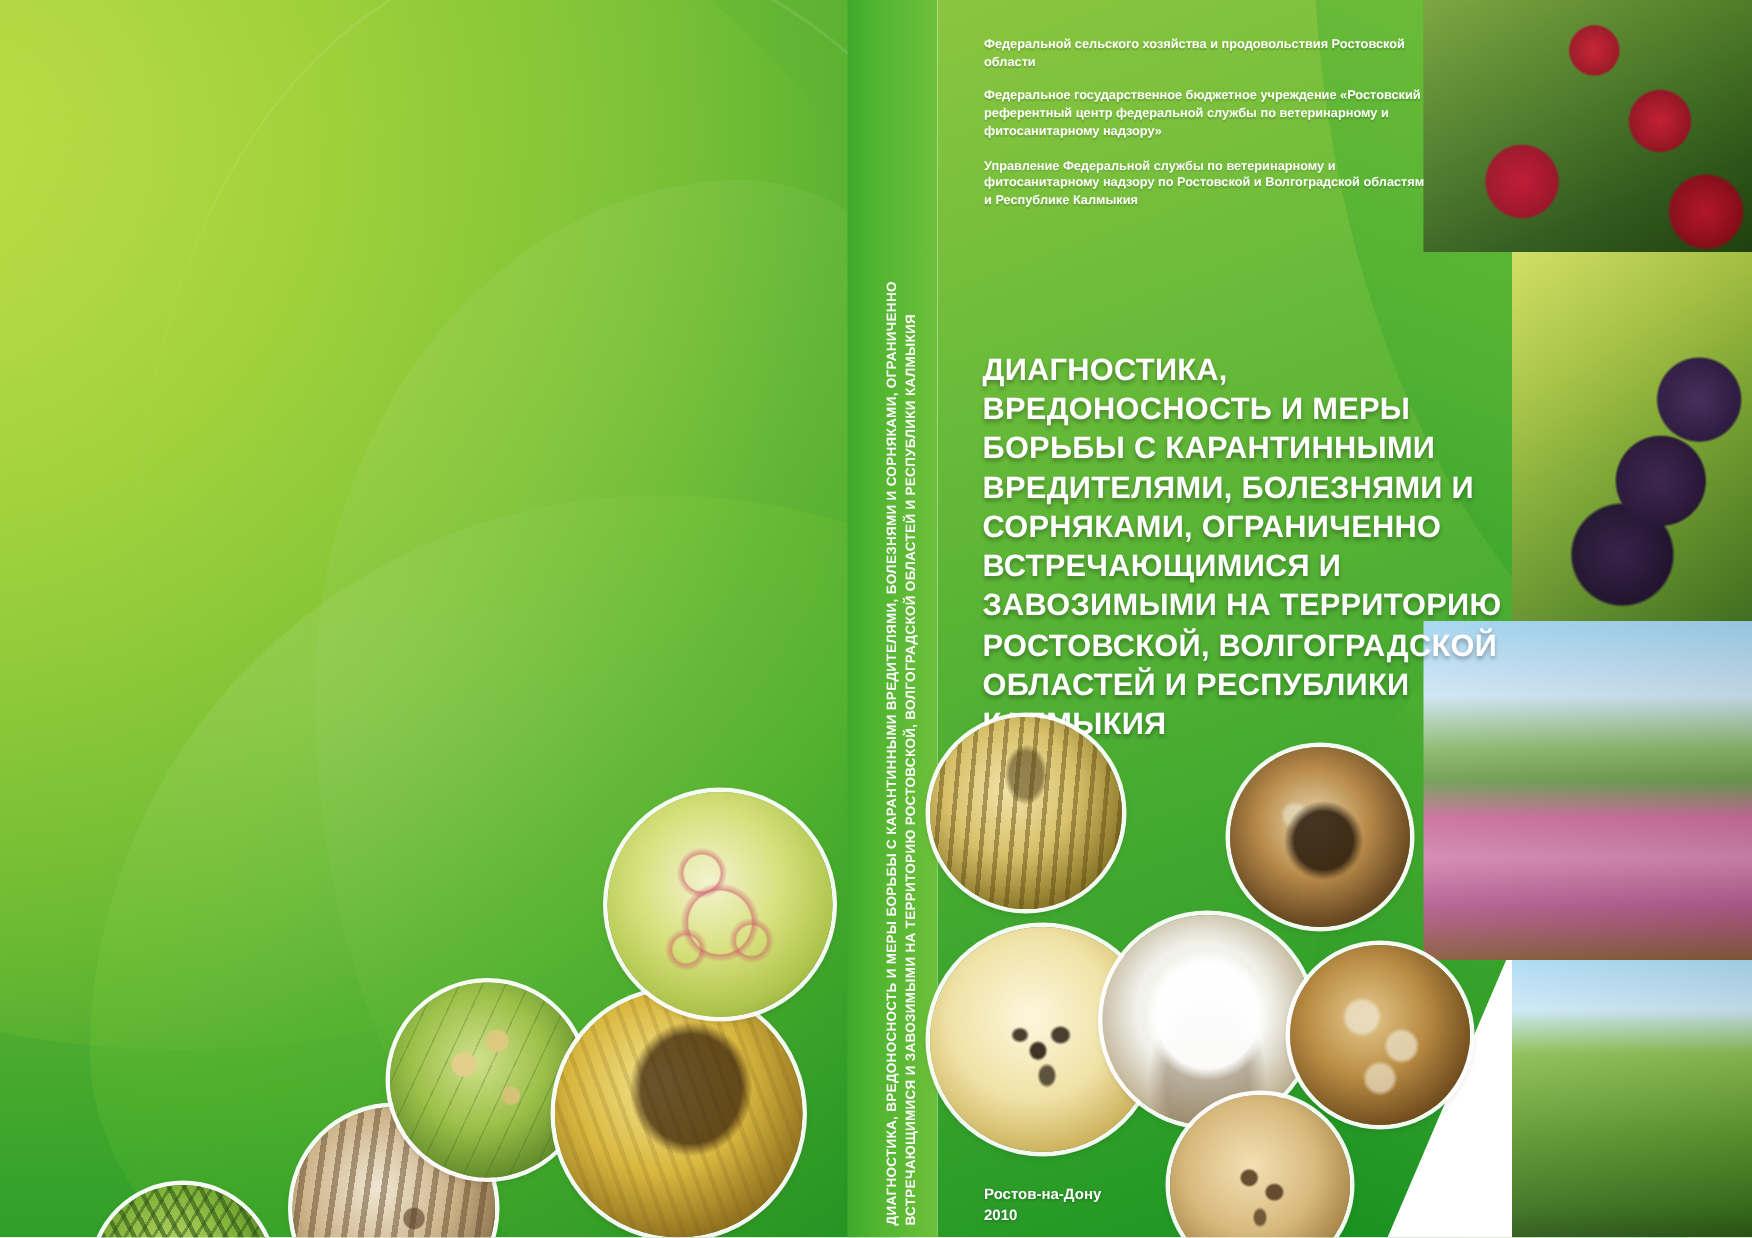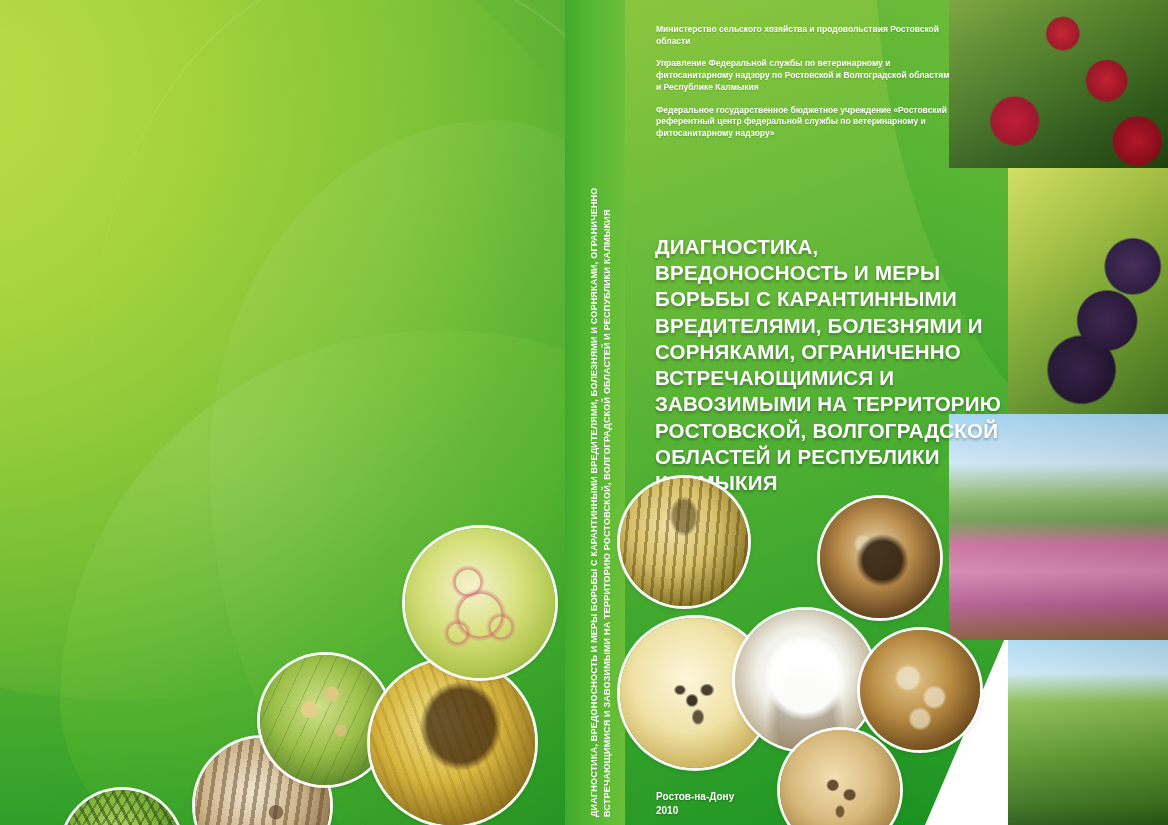--- a/index.html
+++ b/index.html
@@ -295,23 +295,23 @@
     <div class="photo-grad-overlay"></div>
   </div>
   <div class="photo photo-field">
     <div class="photo-grad-overlay"></div>
   </div>
   <div class="photo photo-corn">
     <div class="photo-grad-overlay"></div>
   </div>
 
   <div class="pub-block">
-    <div class="pub-para">Министерство сельского хозяйства и продовольствия Ростовской области</div>
+    <div class="pub-para">Федеральной сельского хозяйства и продовольствия Ростовской области</div>
+    <div class="pub-para">Федеральное государственное бюджетное учреждение «Ростовский референтный центр федеральной службы по ветеринарному и фитосанитарному надзору»</div>
     <div class="pub-para">Управление Федеральной службы по ветеринарному и фитосанитарному надзору по Ростовской и Волгоградской областям и Республике Калмыкия</div>
-    <div class="pub-para">Федеральное государственное бюджетное учреждение «Ростовский референтный центр федеральной службы по ветеринарному и фитосанитарному надзору»</div>
   </div>
 
   <div class="book-title">ДИАГНОСТИКА, ВРЕДОНОСНОСТЬ И МЕРЫ БОРЬБЫ С КАРАНТИННЫМИ ВРЕДИТЕЛЯМИ, БОЛЕЗНЯМИ И СОРНЯКАМИ, ОГРАНИЧЕННО ВСТРЕЧАЮЩИМИСЯ И ЗАВОЗИМЫМИ НА ТЕРРИТОРИЮ РОСТОВСКОЙ, ВОЛГОГРАДСКОЙ ОБЛАСТЕЙ И РЕСПУБЛИКИ КАЛМЫКИЯ</div>
 
   <div class="medallion m-thrips">
     <div class="m-inner" style="background:
       repeating-linear-gradient(95deg, rgba(90,70,15,0.45) 0 3px, rgba(0,0,0,0) 3px 10px),
       radial-gradient(ellipse at 50% 30%, rgba(60,45,10,0.5) 0 12%, rgba(60,45,10,0) 16%);"></div>
   </div>
   <div class="medallion m-beetle">

